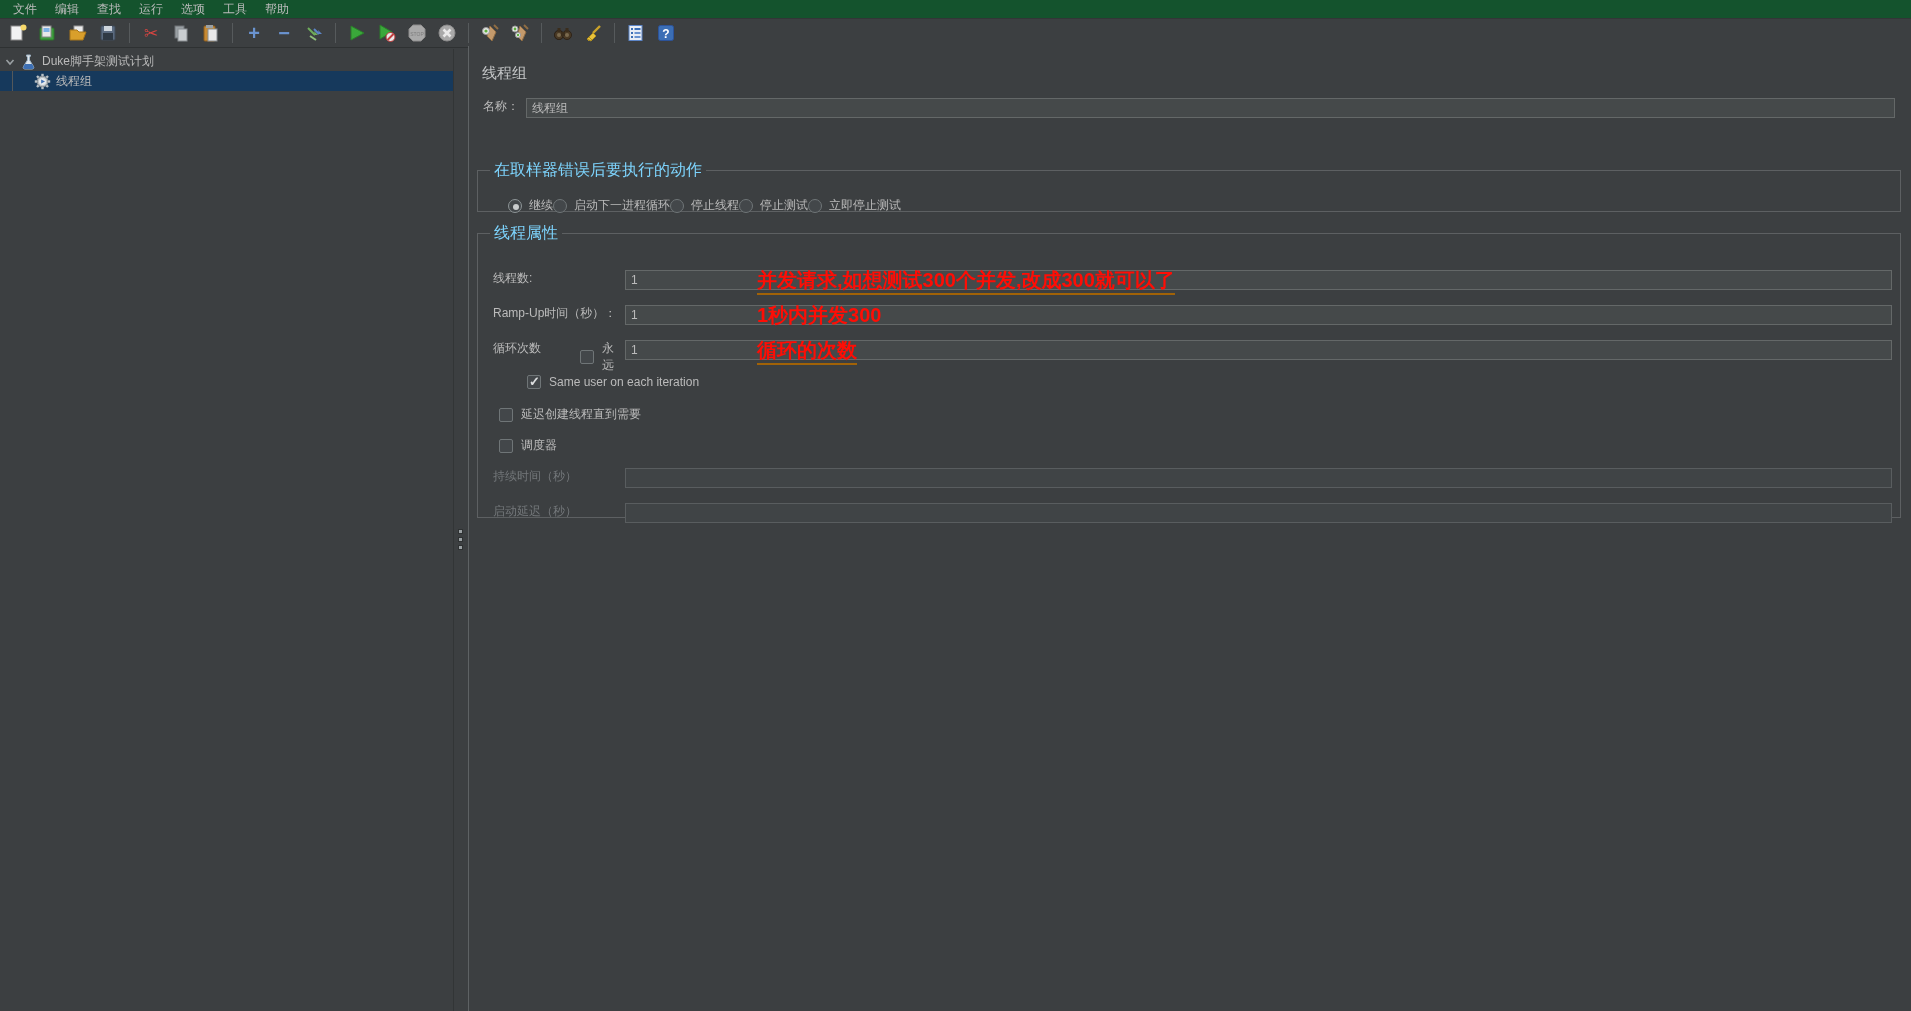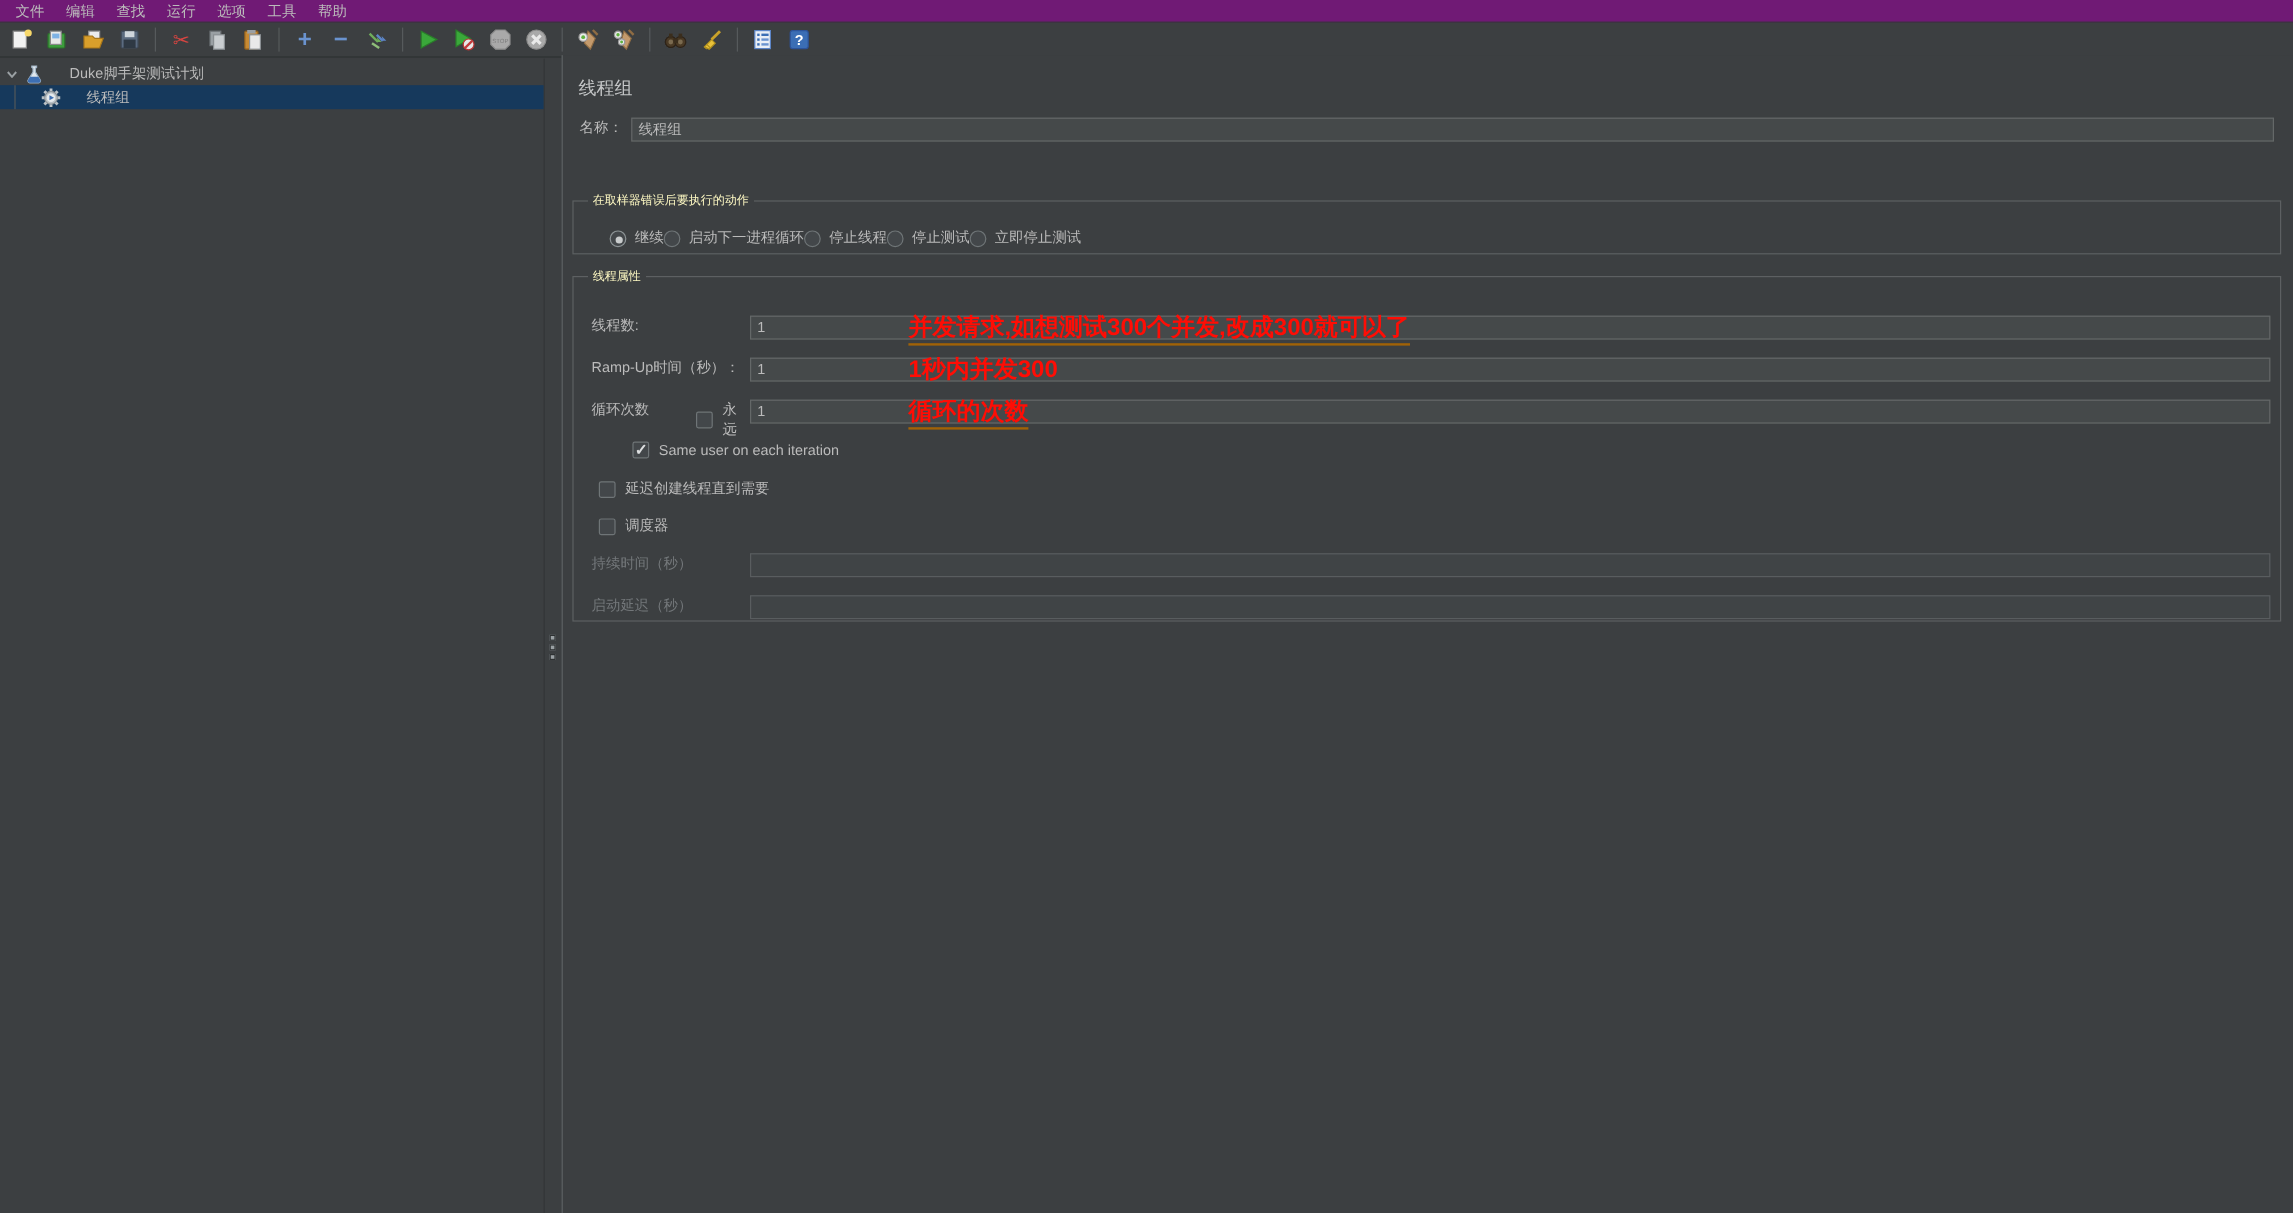--- a/index.html
+++ b/index.html
@@ -5,37 +5,37 @@
   * { margin:0; padding:0; box-sizing:border-box; }
   html,body { width:1911px; height:1011px; overflow:hidden; }
   body {
     font-family:"Liberation Sans", sans-serif;
     background:#3c3f41; color:#bbbbbb; font-size:12px;
     position:relative;
   }
   
   .menubar {
     height:19px; display:flex; align-items:center; padding-left:4px;
-    background:#701a75; border-bottom:1px solid #333637;
+    background:#14532d; border-bottom:1px solid #333637;
   }
   .menu-item { padding:2px 9px; cursor:default; color:#bbbbbb; }
   
   .toolbar {
     height:29px; display:flex; align-items:center; gap:4px;
     padding-left:5px; background:#3c3f41; border-bottom:1px solid #2e3132;
   }
   .tbtn { width:26px; height:24px; display:flex; align-items:center; justify-content:center; border-radius:3px; }
   .tsep { width:1px; height:20px; background:#565a5c; margin:0 4px; }
   .glyph { font-size:17px; line-height:1; }
   
   .tree { position:absolute; left:0; top:49px; width:454px; bottom:0; background:#3c3f41; border-right:1px solid #323536; }
   .tree-row { height:19px; display:flex; align-items:center; position:relative; }
   .tree-row.selected { background:#16395c; height:20px; }
   .tree-guide { position:absolute; left:12px; top:0; bottom:0; width:1px; background:#54585a; }
-  .tree-label { margin-left:21px; white-space:nowrap; }
+  .tree-label { margin-left:5px; white-space:nowrap; }
   .chev { margin-left:4px; width:12px; height:12px; }
   .tree-ico { width:17px; height:17px; margin-left:4px; position:relative; flex:0 0 auto; }
   
   .splitter { position:absolute; left:454px; top:49px; width:14px; bottom:0; background:#3c3f41; cursor:col-resize; }
   .split-dots { position:absolute; left:4px; top:480px; display:flex; flex-direction:column; gap:3px; }
   .split-dots i { width:5px; height:5px; background:#9aa0a3; border:1px solid #2e3132; display:block; }
   
   .panel { position:absolute; left:468px; top:46px; right:0; bottom:0; border-left:1px solid #5e6264; background:#3c3f41; }
   .panel-title { position:absolute; left:13px; top:18px; font-size:15px; color:#c4c6c7; }
   .row { position:absolute; display:flex; align-items:flex-start; }
@@ -47,21 +47,21 @@
   }
   .tinput:disabled { background:#404446; border-color:#595d5f; }
   .inwrap { position:relative; flex:1; display:flex; }
   .inwrap .tinput { flex:1; }
   .red-note {
     position:absolute; left:132px; top:-3px; color:#ff0d05; font-size:20px;
     font-weight:bold; white-space:nowrap; pointer-events:none; line-height:26px;
   }
   .red-note.u { border-bottom:2px solid #a16207; }
   fieldset { position:absolute; border:1px solid rgba(120,124,126,.55); padding:0; }
-  fieldset legend { margin-left:12px; padding:0 4px; color:#fef9c3; font-size:10px; }
+  fieldset legend { margin-left:12px; padding:0 4px; color:#7dd3fc; font-size:16px; }
   
   .radio-row { position:absolute; left:30px; top:16px; display:flex; align-items:center; }
   .radio { display:flex; align-items:center; gap:7px; cursor:default; }
   .rdot { width:14px; height:14px; border-radius:50%; border:1px solid #6f7577; position:relative; background:#43474a; }
   .radio.sel .rdot { border-color:#8d9496; }
   .radio.sel .rdot::after { content:""; position:absolute; left:4px; top:4px; width:6px; height:6px; border-radius:50%; background:#c9cccd; }
   
   .check { display:flex; align-items:center; gap:8px; cursor:default; }
   .cbox { width:14px; height:14px; border:1px solid #6f7577; border-radius:2px; background:#43474a; position:relative; flex:0 0 auto; }
   .check.on .cbox::after { content:"\2713"; position:absolute; left:1px; top:-2px; color:#dcdedf; font-size:13px; font-weight:bold; }

